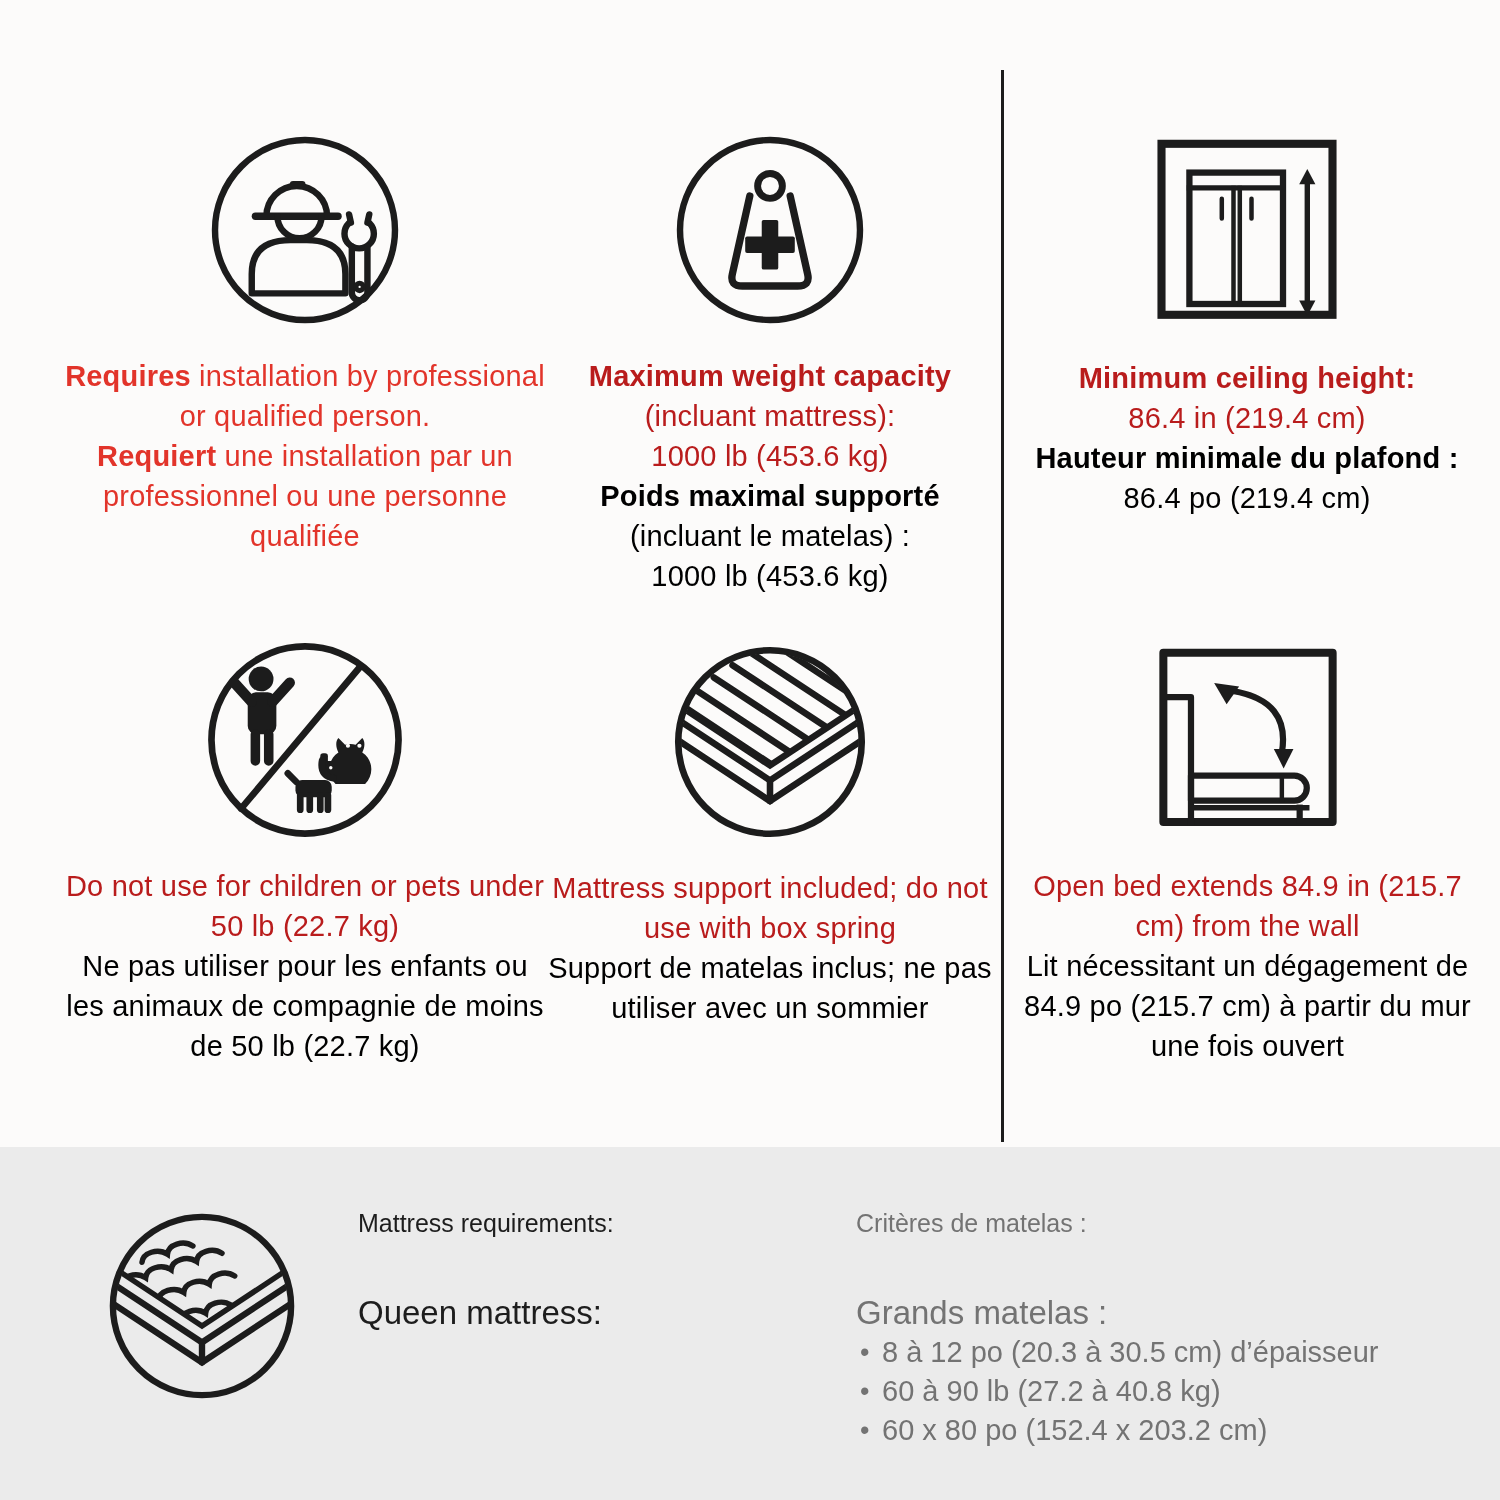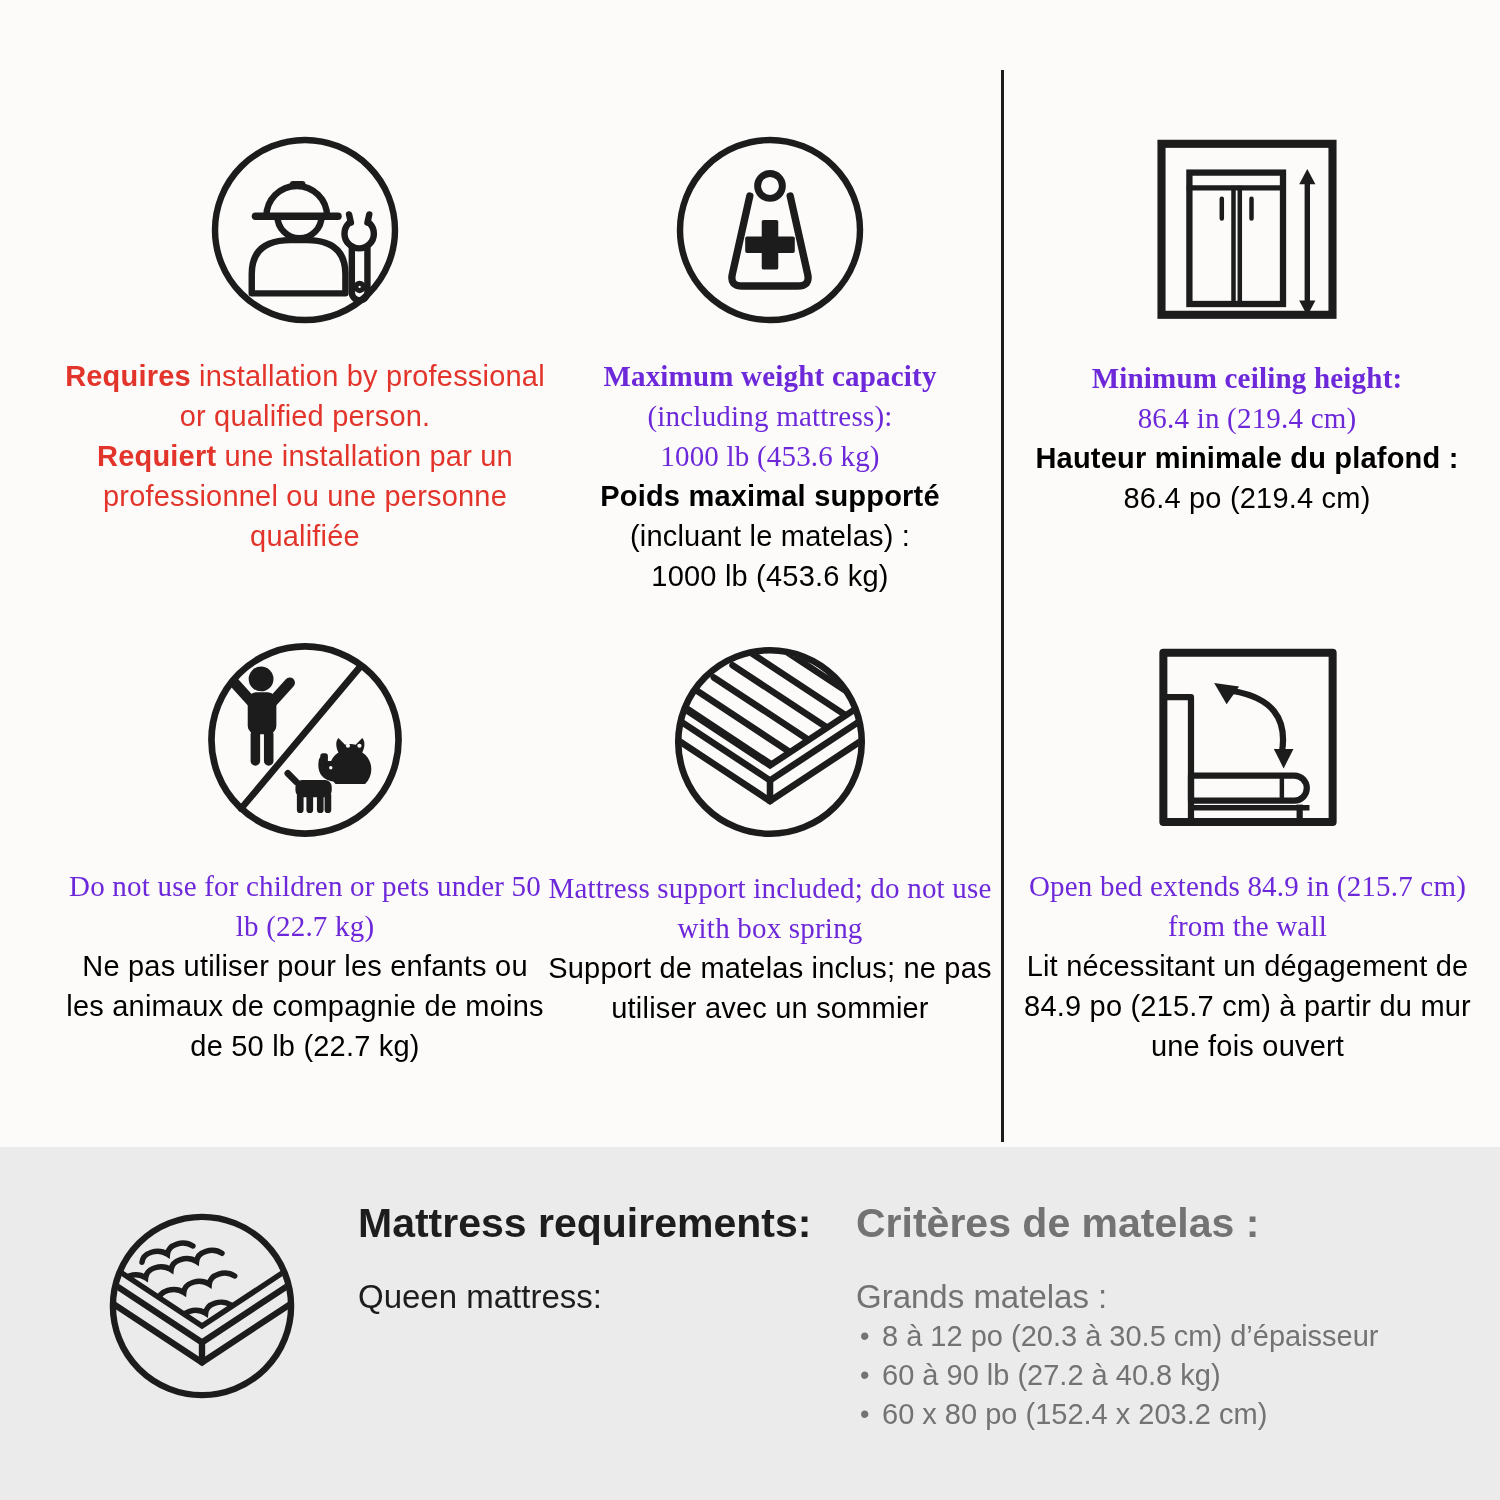--- a/index.html
+++ b/index.html
@@ -7,39 +7,39 @@
     position:relative;width:1500px;height:1500px;overflow:hidden;
     background:#fcfbfa;
     font-family:"Liberation Sans","DejaVu Sans",sans-serif;
     color:#1d1d1d;
     padding-left:38px;
   }
   .divider{position:absolute;left:1001px;top:70px;width:3px;height:1072px;background:#1c1c1c;}
   .panel{position:absolute;text-align:center;}
   .icon-wrap{height:208px;display:flex;align-items:center;justify-content:center;margin-bottom:22px;}
   .txt{margin:0;font-size:29px;line-height:40px;letter-spacing:.2px;}
-  .black{color:#6d28d9;font-family:Liberation Serif, serif;}
+  .black{color:#b91c1c;}
   .gray{color:#000000;}
   .red{color:#e2342a;}
   .nowrap{white-space:nowrap;}
   strong{font-weight:700;}
   
   .p-install{left:55px;top:126px;width:500px;}
   .p-weight{left:545px;top:126px;width:450px;}
   .p-ceiling{left:1027px;top:128px;width:440px;}
   .p-children{left:60px;top:636px;width:490px;}
   .p-support{left:545px;top:638px;width:450px;}
   .p-extend{left:1020px;top:636px;width:455px;}
   
   .band{position:absolute;left:0;top:1147px;width:1500px;height:353px;background:#ebebeb;}
   .band-icon{position:absolute;left:100px;top:1204px;width:204px;height:204px;display:flex;align-items:center;justify-content:center;}
   .bot-col{position:absolute;top:1203px;}
   .col-en{left:358px;width:480px;color:#1d1d1d;}
   .col-fr{left:856px;width:620px;color:#737373;}
-  .req-head{font-size:41px;font-weight:700;margin:0 0 34px 0;line-height:40px;}
+  .req-head{font-size:25px;font-weight:400;margin:0 0 50px 0;line-height:40px;}
   .req-sub{font-size:33px;margin:0;line-height:40px;}
   .req-list{list-style:none;margin:0;padding:0;}
   .req-list li{font-size:29px;line-height:39px;position:relative;padding-left:26px;white-space:nowrap;}
   .req-list li::before{content:"•";position:absolute;left:4px;top:0;font-size:27px;}
   svg{display:block;}
 </style>
 </head>
 <body>
 
 <div class="canvas">
@@ -70,21 +70,21 @@
     <div class="icon-wrap">
       <svg width="202" height="202" viewBox="0 0 220 220" fill="none" stroke="#1c1c1c" stroke-width="7" stroke-linecap="round" stroke-linejoin="round">
         <circle cx="110" cy="110" r="98"></circle>
         <circle cx="110" cy="62" r="13.5" stroke-width="7.5"></circle>
         <path d="M88,73 L69,158 q-3,13 11,13 h60 q14,0 11,-13 L132,73" stroke-width="8"></path>
         <rect x="101" y="99" width="18" height="54" rx="2" fill="#1c1c1c" stroke="none"></rect>
         <rect x="83" y="117" width="54" height="18" rx="2" fill="#1c1c1c" stroke="none"></rect>
       </svg>
     </div>
     <p class="txt black nowrap"><strong>Maximum weight capacity</strong></p>
-    <p class="txt black nowrap">(including mattress):</p>
+    <p class="txt black nowrap">(incluant mattress):</p>
     <p class="txt black nowrap">1000 lb (453.6 kg)</p>
     <p class="txt gray nowrap"><strong>Poids maximal supporté</strong></p>
     <p class="txt gray nowrap">(incluant le matelas) :</p>
     <p class="txt gray nowrap">1000 lb (453.6 kg)</p>
   </section>
 
   <section class="panel p-ceiling">
     <div class="icon-wrap">
       <svg width="198" height="198" viewBox="0 0 220 220" fill="none" stroke="#1c1c1c" stroke-width="7" stroke-linecap="square">
         <rect x="15" y="12" width="190" height="190" stroke-width="9"></rect>

